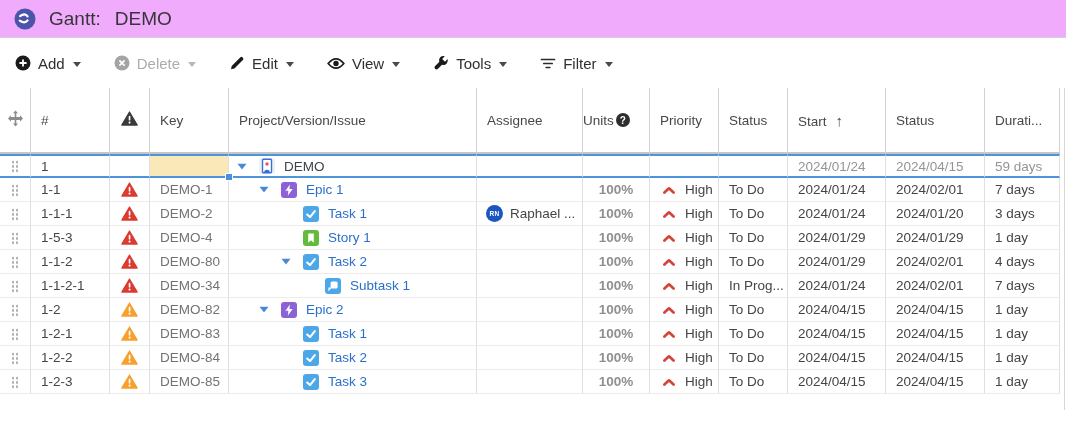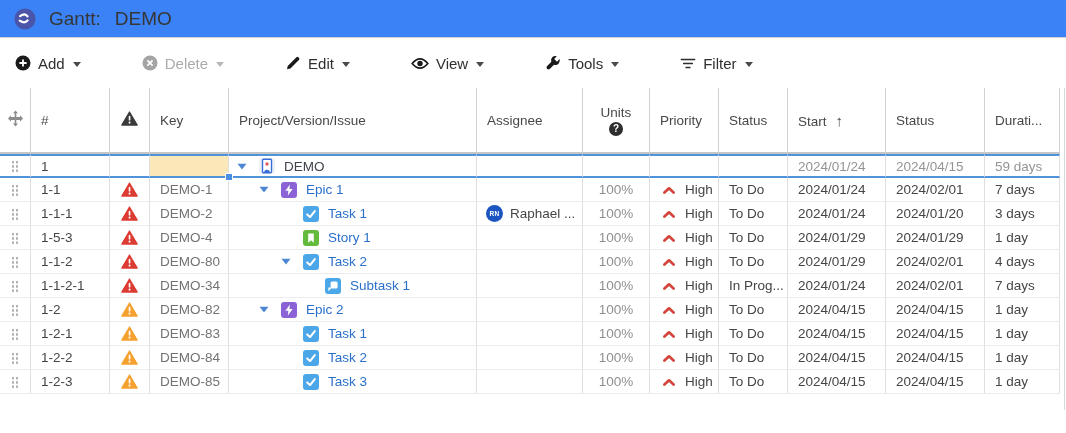--- a/index.html
+++ b/index.html
@@ -1,67 +1,67 @@
 <!DOCTYPE html>
 <html><head>
 <meta charset="utf-8">
 <style>
   * { margin:0; padding:0; box-sizing:border-box; }
   html,body { width:1066px; height:433px; background:#fff; overflow:hidden;
     font-family:"Liberation Sans","DejaVu Sans",sans-serif; position:relative; }
 
   
-  .topbar { height:38px; background:#3b82f6; border-bottom:1px solid #d2d2d2;
+  .topbar { height:38px; background:#f0abfc; border-bottom:1px solid #d2d2d2;
     display:flex; align-items:center; padding-left:14px; }
   .logo { width:22px; height:22px; margin-right:13px; display:block; }
   .title { font-size:19px; color:#363636; display:flex; }
   .title .name { margin-left:14px; }
 
   
-  .toolbar { height:50px; background:#fff; display:flex; align-items:center; padding-left:15px;gap:28px; }
+  .toolbar { height:50px; background:#fff; display:flex; align-items:center; padding-left:15px; }
   .tbtn { display:flex; align-items:center; margin-right:33px; cursor:pointer;
     font-size:15px; color:#2f2f2f; white-space:nowrap; }
   .tbtn .ticon { display:flex; margin-right:7px; }
   .tbtn .caret { width:0; height:0; border-left:4.5px solid transparent;
     border-right:4.5px solid transparent; border-top:5.5px solid #4a4a4a; margin-left:8px; margin-top:2px;}
   .tbtn.disabled { color:#ababab; }
   .tbtn.disabled .caret { border-top-color:#b8b8b8; }
 
   
   table { border-collapse:separate; border-spacing:0; table-layout:fixed; width:1060px; }
   th { height:66px; border-right:1px solid #d2d2d2; border-bottom:2px solid #c6c6c6;
     font-weight:400; font-size:13.5px; color:#474747; text-align:left;
     padding:0 0 0 10px; vertical-align:middle; background:#fff; }
   th.center { text-align:center; padding:0; }
   td { height:24px; border-right:1px solid #e0e0e0; border-bottom:1px solid #ececec;
     font-size:13.5px; color:#454545; padding:0 0 0 10px; white-space:nowrap;
     overflow:hidden; vertical-align:middle; background:#fff; }
   tr.selected td { border-top:2px solid #4f93da; border-bottom:2px solid #4f93da; }
   td.c-handle, td.c-warn { padding:0; text-align:center; overflow:visible; }
-  td.c-units { text-align:center; padding:0 6px; color:#8f8f8f; }
+  td.c-units { text-align:center; padding:0 6px; color:#8f8f8f;font-weight:bold; }
   td.c-key { color:#737373; }
   td.key-selected { background:#fae8b8; position:relative; overflow:visible; z-index:2; }
   .fill-handle { position:absolute; right:-5px; bottom:-5px; width:8px; height:8px;
     background:#4a90e2; border:1px solid #fff; }
   .muted { color:#949494; }
   .dots { display:inline-block; width:8px; height:13px; vertical-align:middle;
     background-image:radial-gradient(circle,#b3b3b3 1.1px,transparent 1.4px);
     background-size:4px 4.3px; }
   .flex { display:flex; align-items:center; }
   td.c-issue { padding-left:8px; }
   .indent { flex:0 0 auto; }
   .arrow-slot { flex:0 0 22px; display:flex; align-items:center; }
   .type-icon { flex:0 0 16px; margin-right:9px; display:flex; }
   .issue-link { color:#2a6fc9; }
   .project-name { color:#3f444d; }
   .avatar { flex:0 0 17px; width:17px; height:17px; border-radius:50%; background:#1c55c2;
     color:#fff; font-size:6.5px; font-weight:bold; display:flex; align-items:center;
     justify-content:center; margin-right:7px; letter-spacing:.3px; }
   .pr-icon { display:flex; margin-right:9px; }
-  .units-head { display:flex; flex-direction:column; align-items:center; gap:2px; }
+  .units-head { display:flex; align-items:center; gap:2px; }
   .qmark { width:14px; height:14px; border-radius:50%; background:#2e2e2e; color:#fff;
     font-size:10px; font-weight:bold; display:flex; align-items:center; justify-content:center; }
   .sort-arrow { color:#4f4f4f; font-size:15px; margin-left:9px; }
   .sliver { position:absolute; left:1064px; top:88px; height:322px;
     border-left:1px solid #d8d8d8; width:0; }
 </style>
 </head>
 <body>
 
 <div class="topbar">

